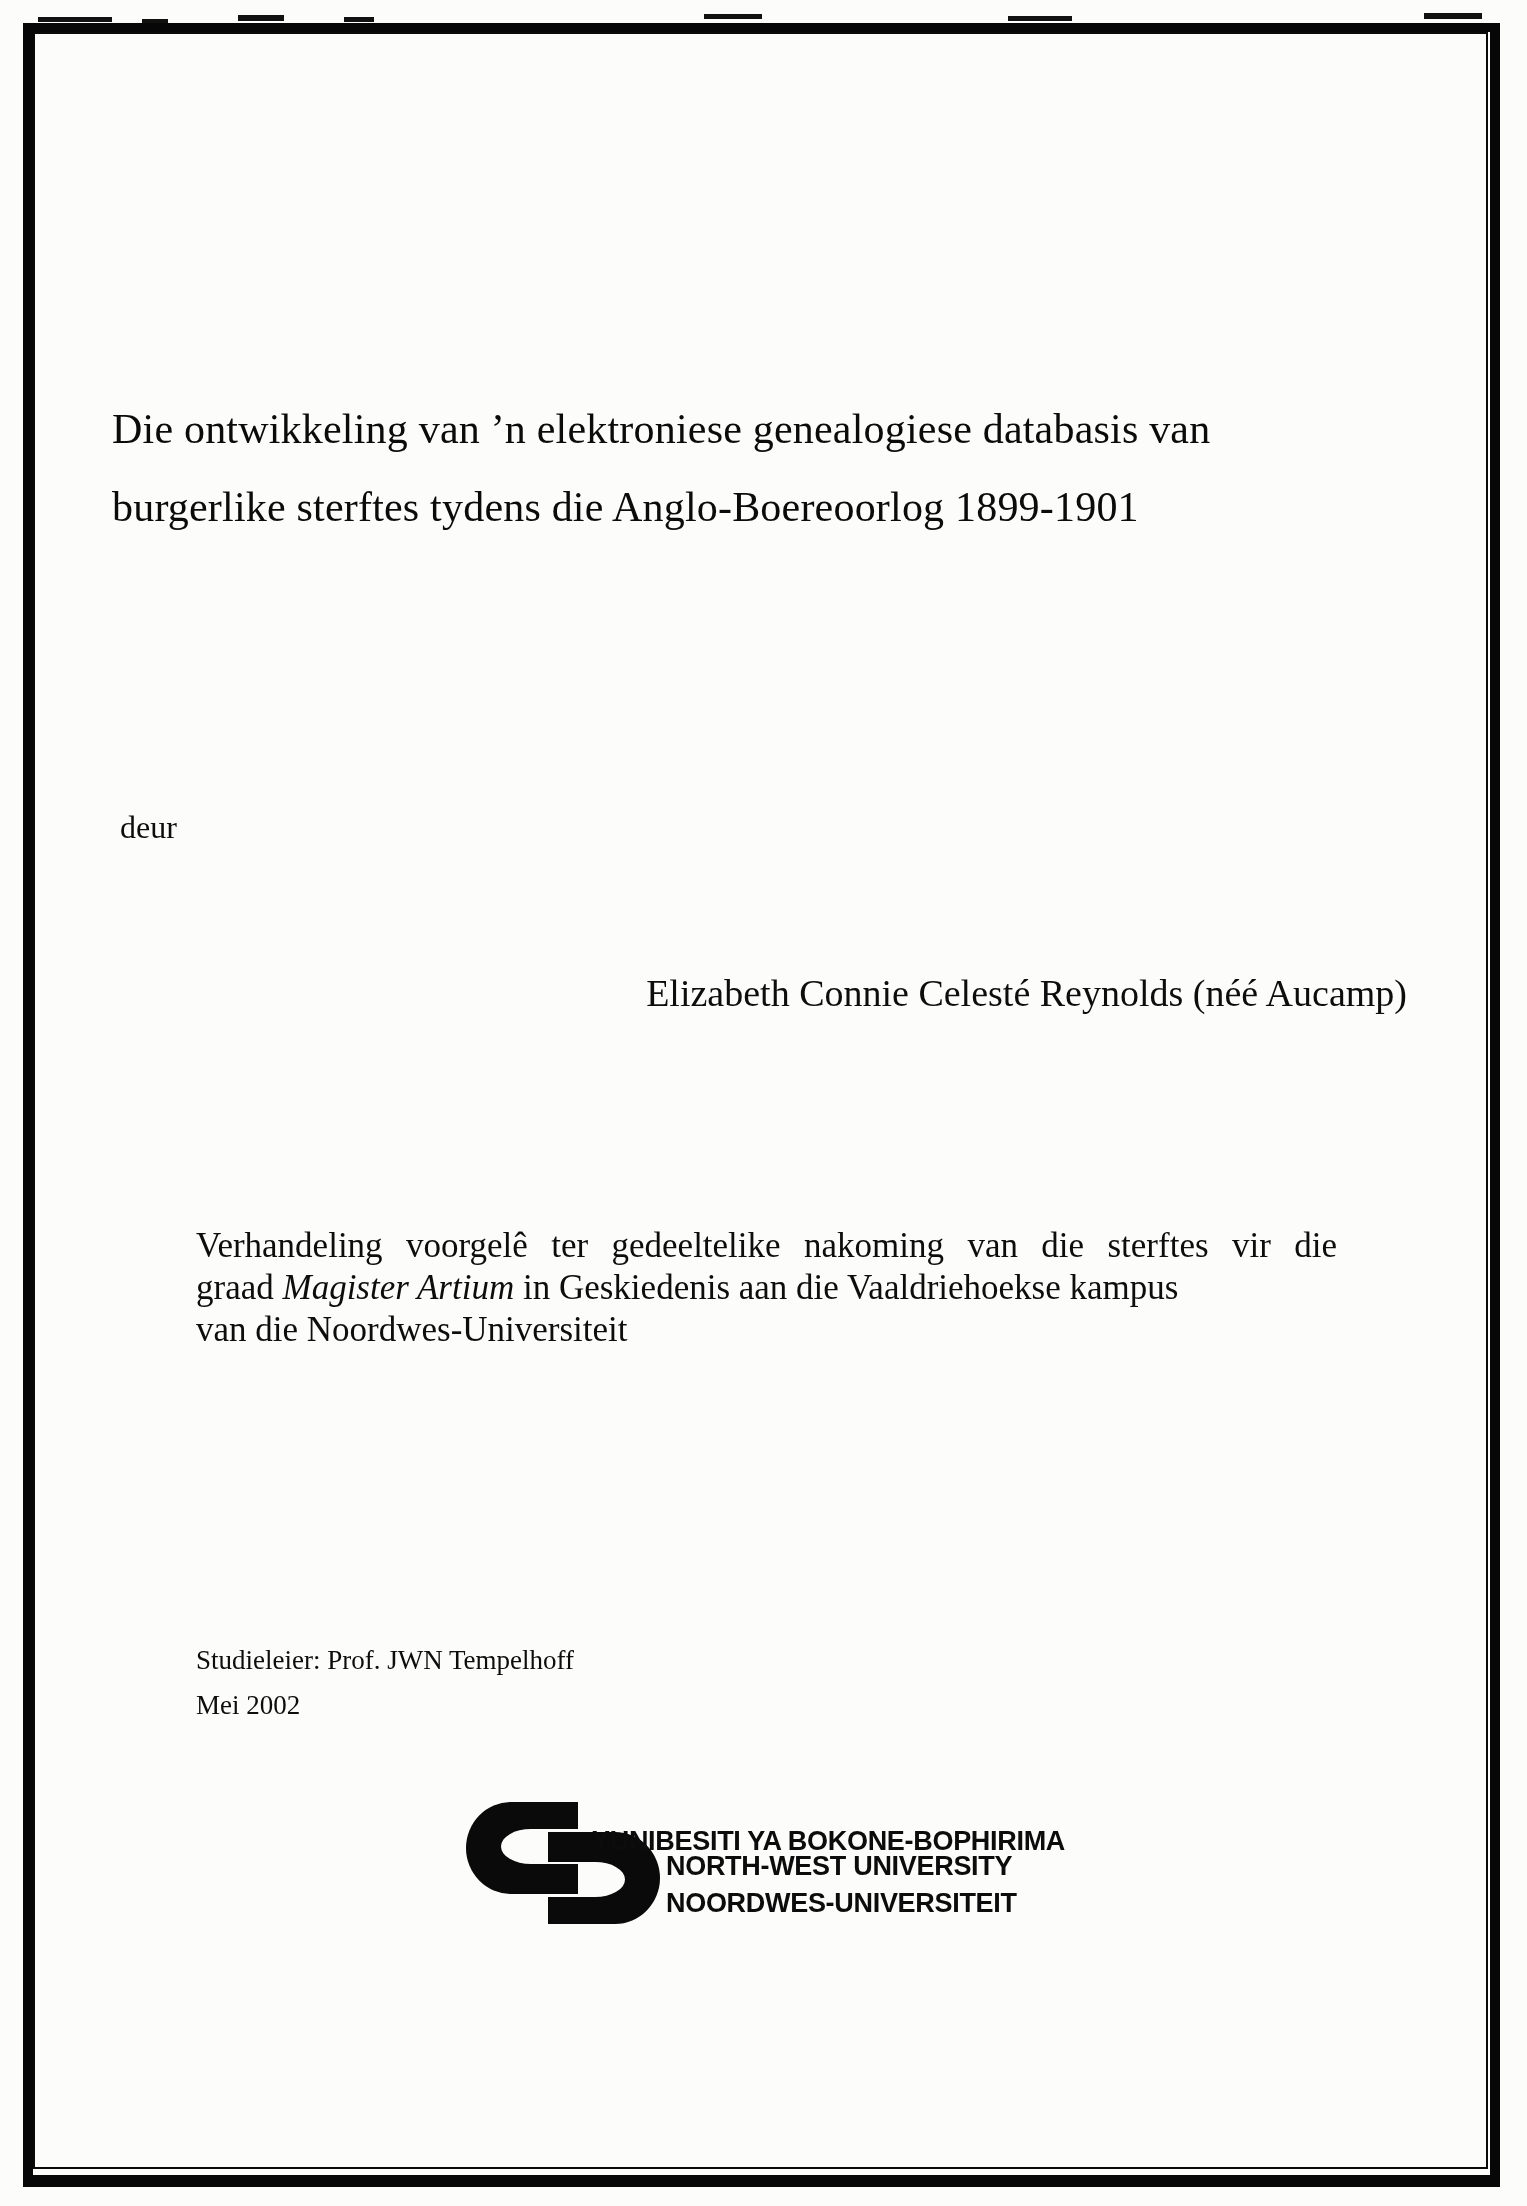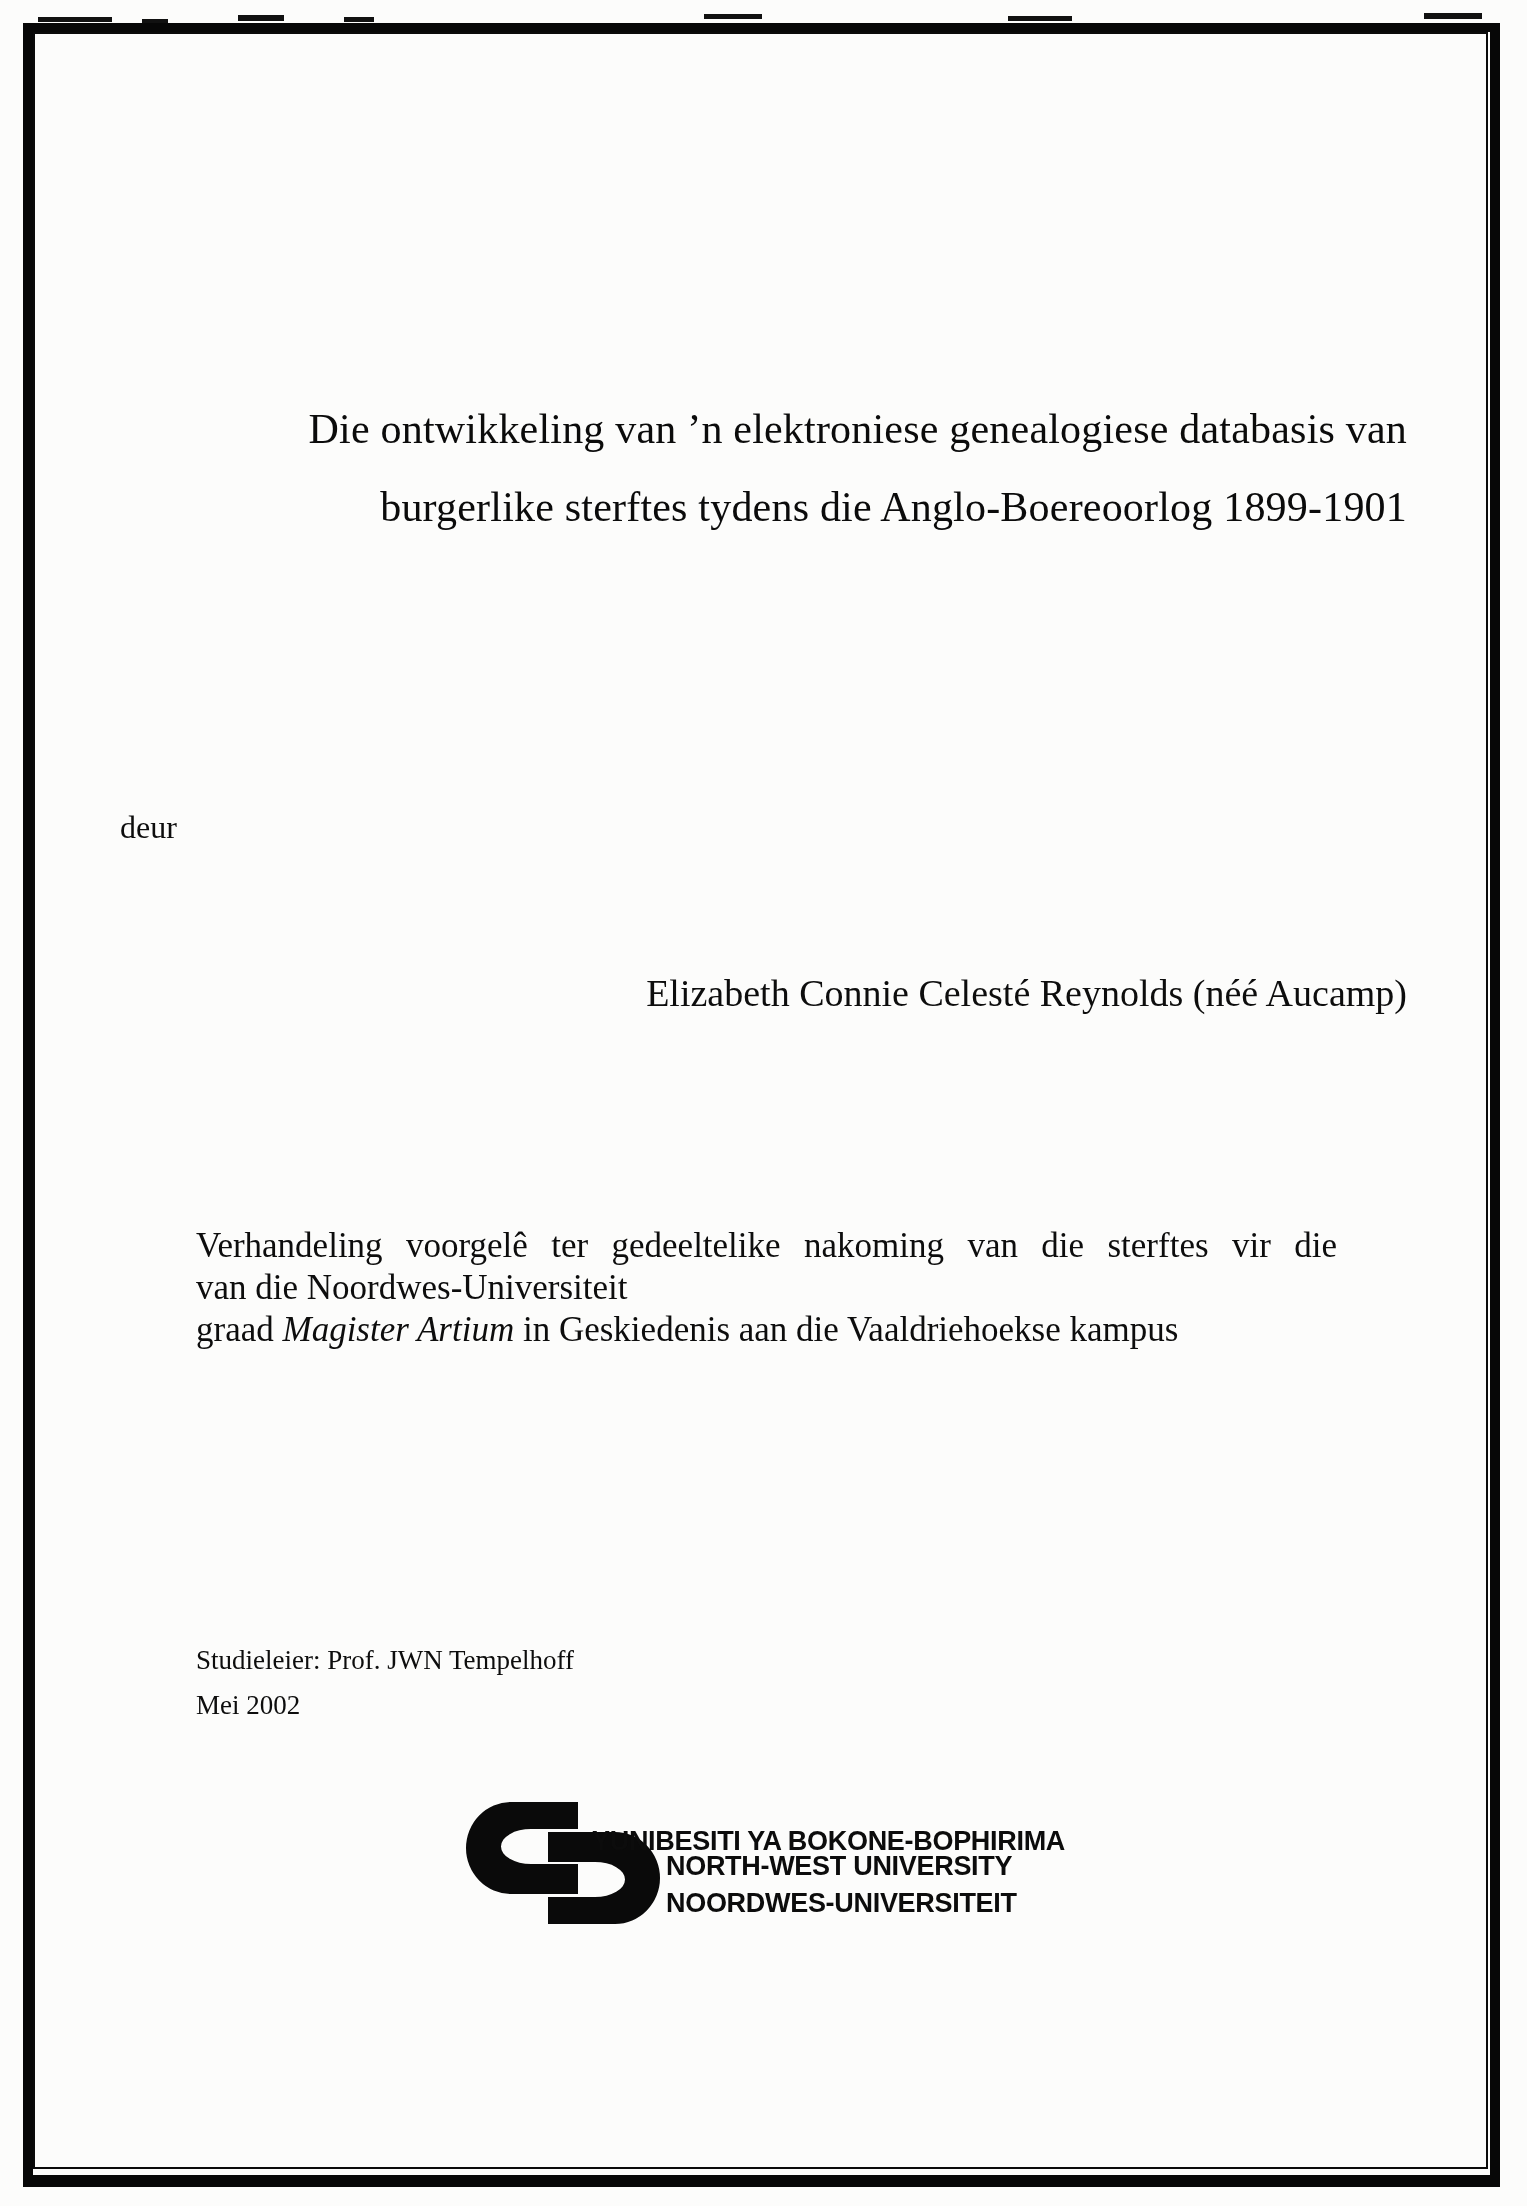--- a/index.html
+++ b/index.html
@@ -36,21 +36,21 @@
   .s2 { left: 142px; top: 19px; width: 26px; height: 4px; }
   .s3 { left: 238px; top: 15px; width: 46px; height: 6px; }
   .s4 { left: 344px; top: 17px; width: 30px; height: 5px; }
   .s5 { left: 704px; top: 14px; width: 58px; height: 5px; }
   .s6 { left: 1008px; top: 16px; width: 64px; height: 5px; }
   .s7 { left: 1424px; top: 13px; width: 58px; height: 6px; }
 
   .title {
     position: absolute;
     left: 112px; right: 120px; top: 390px;
-    text-align: right;
+    text-align: left;
     font-size: 42px;
     line-height: 78px;
     letter-spacing: 0.2px;
     color: #0b0b0b;
   }
   .byline {
     position: absolute;
     left: 120px; right: 120px; top: 807px;
     text-align: left;
     font-size: 32px;
@@ -121,22 +121,22 @@
     <div>Die ontwikkeling van ’n elektroniese genealogiese databasis van</div>
     <div>burgerlike sterftes tydens die Anglo-Boereoorlog 1899-1901</div>
   </div>
 
   <div class="byline">deur</div>
 
   <div class="author">Elizabeth Connie Celesté Reynolds (néé Aucamp)</div>
 
   <div class="desc">
     <div class="justified">Verhandeling voorgelê ter gedeeltelike nakoming van die sterftes vir die</div>
+    <div><span>graad </span><span class="it">Magister Artium</span><span> in Geskiedenis aan die Vaaldriehoekse kampus</span></div>
     <div>van die Noordwes-Universiteit</div>
-    <div><span>graad </span><span class="it">Magister Artium</span><span> in Geskiedenis aan die Vaaldriehoekse kampus</span></div>
   </div>
 
   <div class="supervisor">
     <div>Studieleier: Prof. JWN Tempelhoff</div>
     <div>Mei 2002</div>
   </div>
 
   <svg class="logo-mark" viewBox="0 0 200 132" xmlns="http://www.w3.org/2000/svg" aria-hidden="true">
 
     <path fill="#0a0a0a" d="M115,3 L48,3 A45,46 0 0 0 48,95 L115,95 L115,65 L68,65 A30,17.5 0 0 1 68,30 L115,30 Z"></path>

